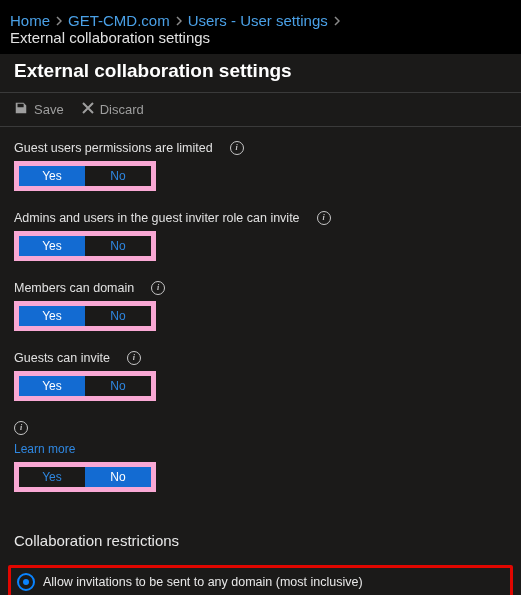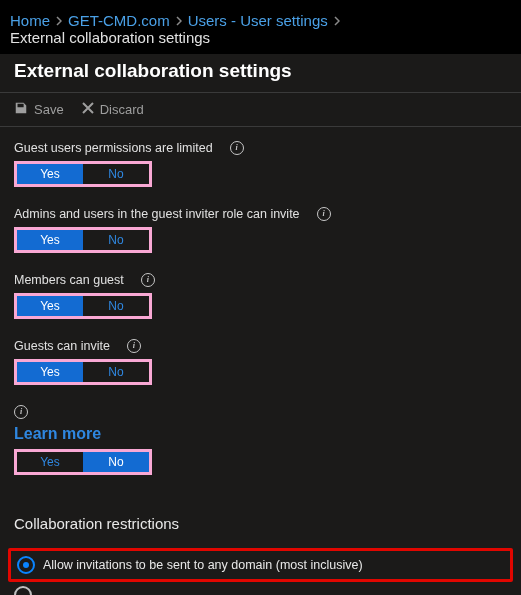--- a/index.html
+++ b/index.html
@@ -81,44 +81,43 @@
     color: #c8c8c8;
     font-size: 8px;
     font-weight: bold;
     font-style: italic;
     font-family: Georgia, serif;
     line-height: 12px;
   }
   .toggle {
     display: flex;
     width: 132px;
-    border: 3px solid #f9a8d4;
+    border: 5px solid #f9a8d4;
   }
   .toggle > div {
     flex: 1;
     text-align: center;
     padding: 3px 0;
     font-size: 12px;
     cursor: pointer;
   }
   .toggle .sel {
     background: #136bd2;
     color: #fff;
   }
   .toggle .unsel {
     background: transparent;
     color: #2f87e0;
   }
   .link {
     color: #2f87e0;
     cursor: pointer;
-    font-size: 16px;
+    font-size: 12px;
     display: inline-block;
     margin-bottom: 6px;
-    font-weight: bold;
   }
   .section-head {
     font-size: 15px;
     color: #e8e8e8;
     margin: 40px 0 16px 0;
   }
   .radio-group {}
   .radio-row {
     display: flex;
     align-items: center;
@@ -219,21 +218,21 @@
       <span class="info-icon">i</span>
     </div>
     <div class="toggle">
       <div class="sel">Yes</div>
       <div class="unsel">No</div>
     </div>
   </div>
 
   <div class="setting">
     <div class="setting-label">
-      <span>Members can guest</span>
+      <span>Members can domain</span>
       <span class="info-icon">i</span>
     </div>
     <div class="toggle">
       <div class="sel">Yes</div>
       <div class="unsel">No</div>
     </div>
   </div>
 
   <div class="setting">
     <div class="setting-label">

